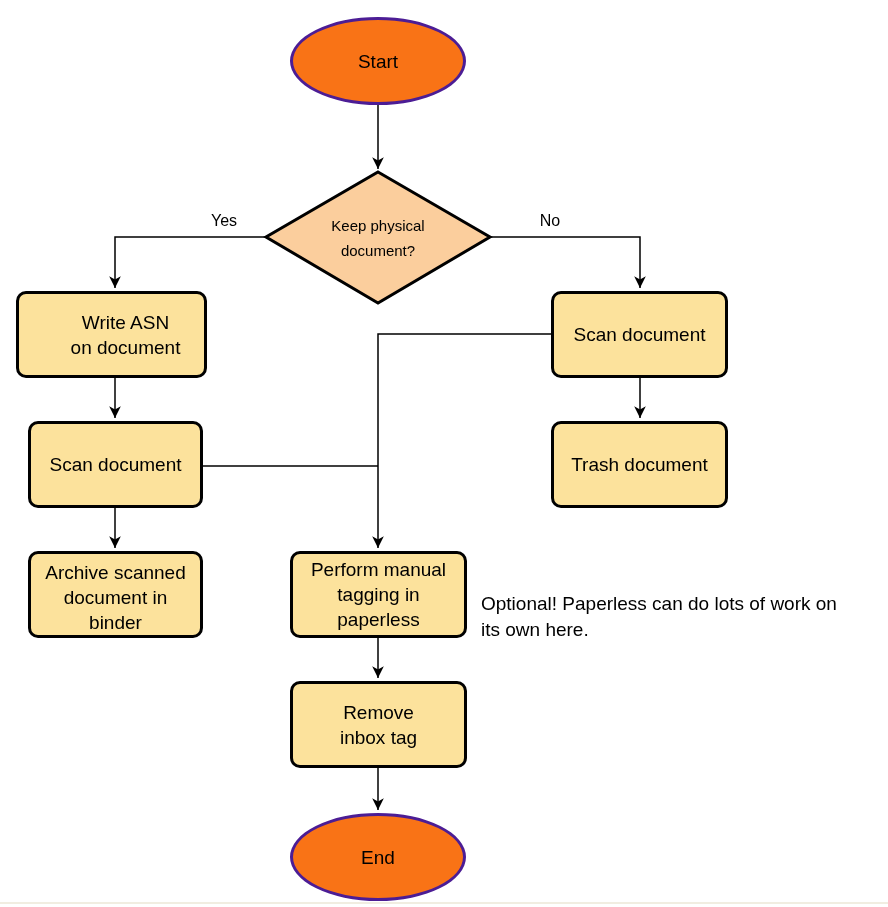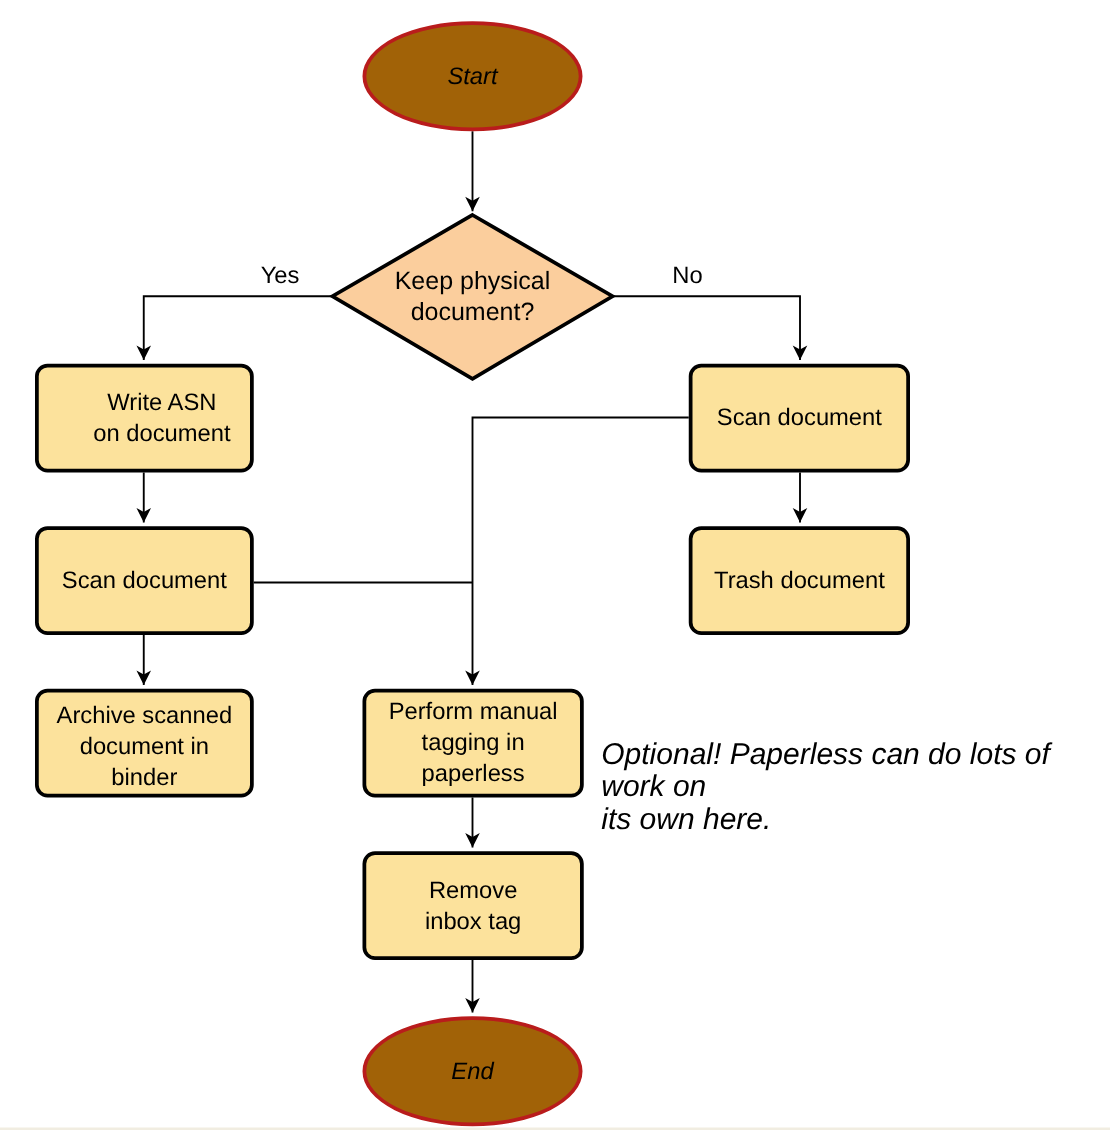--- a/index.html
+++ b/index.html
@@ -30,50 +30,48 @@
     line-height: 25px;
     white-space: pre-line;
     color: #000;
   }
   .process {
     background: #fce29c;
     border: 3px solid #000;
     border-radius: 10px;
   }
   .terminal {
-    background: #a16207;
-    border: 3px solid #b91c1c;
+    background: #f97316;
+    border: 3px solid #4c1d95;
     border-radius: 50%;
-    font-style: italic;
   }
   .decision-label {
     position: absolute;
     display: flex;
     align-items: center;
     justify-content: center;
     text-align: center;
-    font-size: 20px;
+    font-size: 15px;
     line-height: 25px;
     white-space: pre-line;
   }
 
   .edge-label {
     position: absolute;
     width: 44px;
     text-align: center;
-    font-size: 19px;
+    font-size: 16px;
     line-height: 22px;
     background: #fff;
   }
 
   .note {
     position: absolute;
-    font-size: 24px;
+    font-size: 19px;
     line-height: 26px;
-    font-style: italic;
     white-space: pre-line;
   }
 
   .bottom-rule {
     position: absolute;
     left: 0;
     top: 902px;
     width: 888px;
     height: 2px;
     background: #f1ede1;
@@ -110,21 +108,21 @@
   </div>
 
   <div class="decision-label" style="left:266px; top:172px; width:224px; height:131px;">
     <span>Keep physical
 document?</span>
   </div>
 
   <div class="edge-label" style="left:202px; top:210px;">Yes</div>
   <div class="edge-label" style="left:528px; top:210px;">No</div>
 
-  <div class="node process" style="left:28px; top:291px; width:175px; height:87px;padding-left:28px;">
+  <div class="node process" style="left:16px; top:291px; width:191px; height:87px;padding-left:28px;">
     <span>Write ASN
 on document</span>
   </div>
 
   <div class="node process" style="left:28px; top:421px; width:175px; height:87px;">
     <span>Scan document</span>
   </div>
 
   <div class="node process" style="left:28px; top:551px; width:175px; height:87px;align-items:flex-end;">
     <span>Archive scanned

